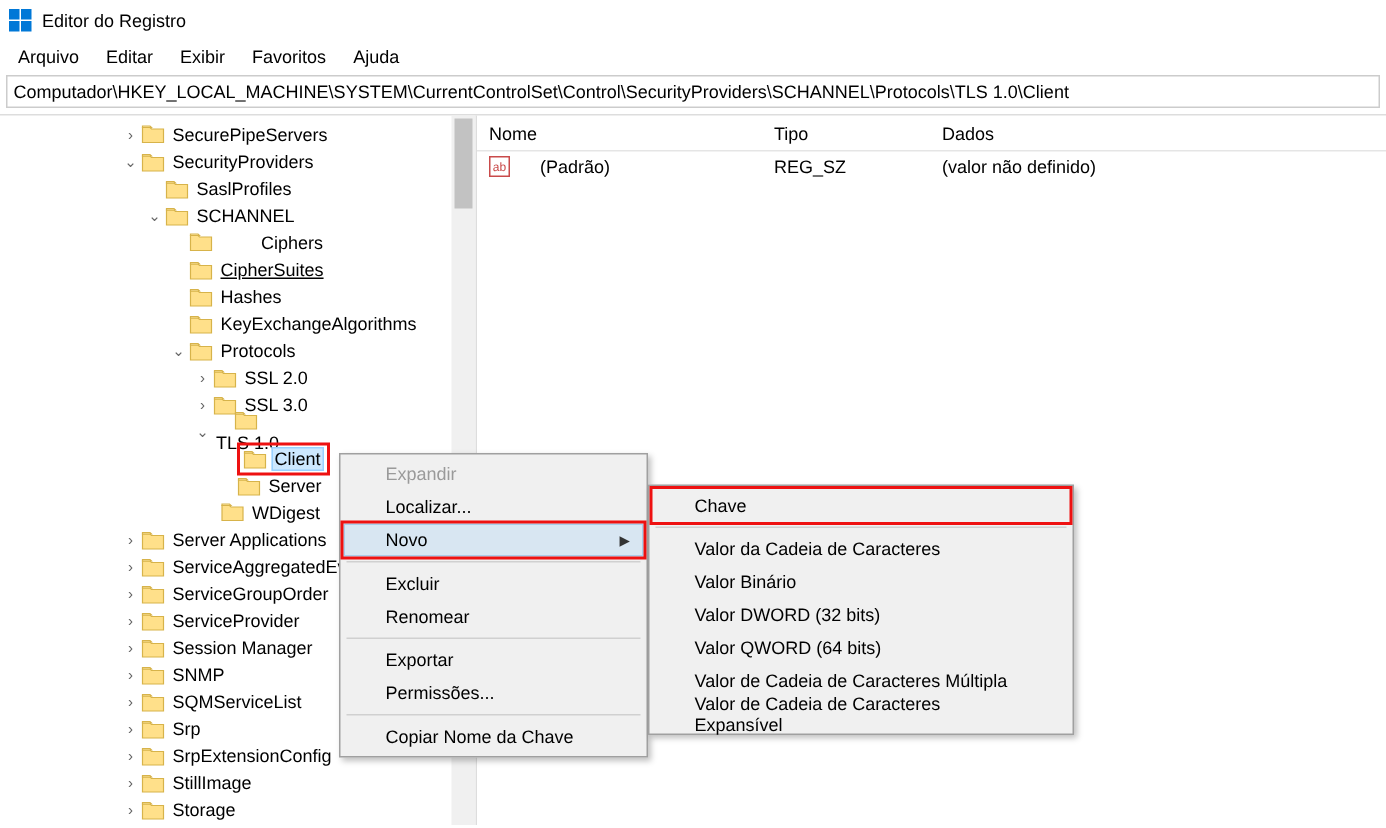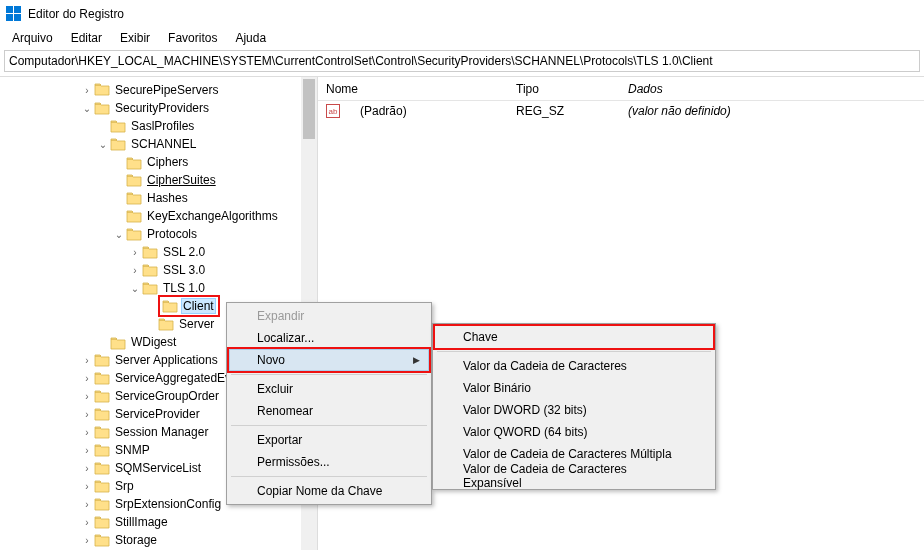--- a/index.html
+++ b/index.html
@@ -20,21 +20,21 @@
 .treepane .scroll { position: absolute; right: 0; top: 0; bottom: 0; width: 16px; background: #f0f0f0; }
 .treepane .scroll .thumb { position: absolute; left: 2px; right: 2px; top: 2px; height: 60px; background: #c2c2c2; }
 
 .listpane { flex: 1; padding: 0; }
 .listhdr { display: flex; border-bottom: 1px solid #e5e5e5; height: 24px; align-items: center; }
 .listhdr .col { padding: 4px 8px; }
 .listrow { display: flex; align-items: center; height: 20px; }
 .listrow .col { padding: 2px 8px; }
 .col-name { width: 190px; }
 .col-type { width: 112px; }
-.col-data { flex: 1; font-style: italic; }
+.col-data { flex: 1; }
 
 .ab-icon { display: inline-flex; width: 14px; height: 14px; border: 1px solid #c94a4a; align-items: center; justify-content: center; font-size: 8px; color: #c94a4a; background: #fff; margin-right: 20px; vertical-align: middle; }
 
 
 ul.tree, ul.tree ul { list-style: none; }
 ul.tree li { white-space: nowrap; }
 .node { display: flex; align-items: center; height: 18px; padding-right: 6px; }
 .exp { width: 14px; text-align: center; color: #666; font-size: 10px; cursor: default; display: inline-block; }
 .fld { width: 16px; height: 14px; display: inline-block; margin-right: 3px; }
 .fld svg { display: block; }
@@ -133,21 +133,21 @@
                   <path d="M1 3 L1 2 L6 2 L7 3 Z" fill="#ffe9a8" stroke="#d7b34a" stroke-width="0.8"></path>
                 </svg>
               </span>
               <span class="lbl">SCHANNEL</span>
             </span>
           </div>
         </li>
         <li>
           <div class="node" style="padding-left: 112px;">
             <span class="exp"></span>
-            <span style="display: inline-flex; align-items: flex-end;">
+            <span style="display: inline-flex; align-items: flex-start; gap: 27px;">
               <span class="fld">
                 <svg width="16" height="14" viewBox="0 0 16 14">
                   <path d="M1 3 L6 3 L7 4 L15 4 L15 13 L1 13 Z" fill="#ffe08a" stroke="#d7b34a" stroke-width="0.8"></path>
                   <path d="M1 3 L1 2 L6 2 L7 3 Z" fill="#ffe9a8" stroke="#d7b34a" stroke-width="0.8"></path>
                 </svg>
               </span>
               <span class="lbl">Ciphers</span>
             </span>
           </div>
         </li>
@@ -231,21 +231,21 @@
                   <path d="M1 3 L1 2 L6 2 L7 3 Z" fill="#ffe9a8" stroke="#d7b34a" stroke-width="0.8"></path>
                 </svg>
               </span>
               <span class="lbl">SSL 3.0</span>
             </span>
           </div>
         </li>
         <li>
           <div class="node" style="padding-left: 128px;">
             <span class="exp">⌄</span>
-            <span style="display: inline-flex; align-items: center;">
+            <span style="display: inline-flex; align-items: center; flex-direction: column;">
               <span class="fld">
                 <svg width="16" height="14" viewBox="0 0 16 14">
                   <path d="M1 3 L6 3 L7 4 L15 4 L15 13 L1 13 Z" fill="#ffe08a" stroke="#d7b34a" stroke-width="0.8"></path>
                   <path d="M1 3 L1 2 L6 2 L7 3 Z" fill="#ffe9a8" stroke="#d7b34a" stroke-width="0.8"></path>
                 </svg>
               </span>
               <span class="lbl">TLS 1.0</span>
             </span>
           </div>
         </li>
@@ -273,21 +273,21 @@
                   <path d="M1 3 L1 2 L6 2 L7 3 Z" fill="#ffe9a8" stroke="#d7b34a" stroke-width="0.8"></path>
                 </svg>
               </span>
               <span class="lbl">Server</span>
             </span>
           </div>
         </li>
         <li>
           <div class="node" style="padding-left: 96px;">
             <span class="exp"></span>
-            <span style="display: inline-flex; align-items: flex-end;">
+            <span style="display: inline-flex; align-items: flex-start; margin-left: 37px;">
               <span class="fld">
                 <svg width="16" height="14" viewBox="0 0 16 14">
                   <path d="M1 3 L6 3 L7 4 L15 4 L15 13 L1 13 Z" fill="#ffe08a" stroke="#d7b34a" stroke-width="0.8"></path>
                   <path d="M1 3 L1 2 L6 2 L7 3 Z" fill="#ffe9a8" stroke="#d7b34a" stroke-width="0.8"></path>
                 </svg>
               </span>
               <span class="lbl">WDigest</span>
             </span>
           </div>
         </li>

